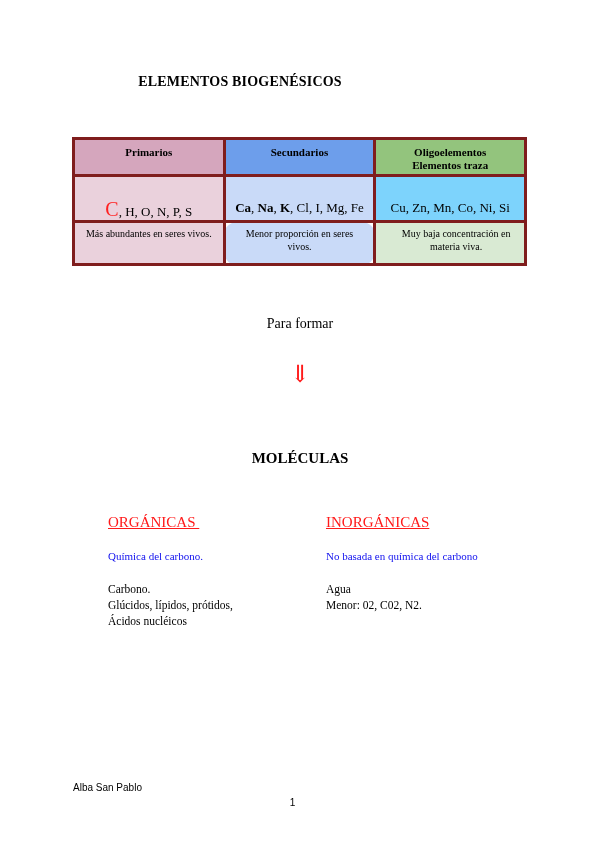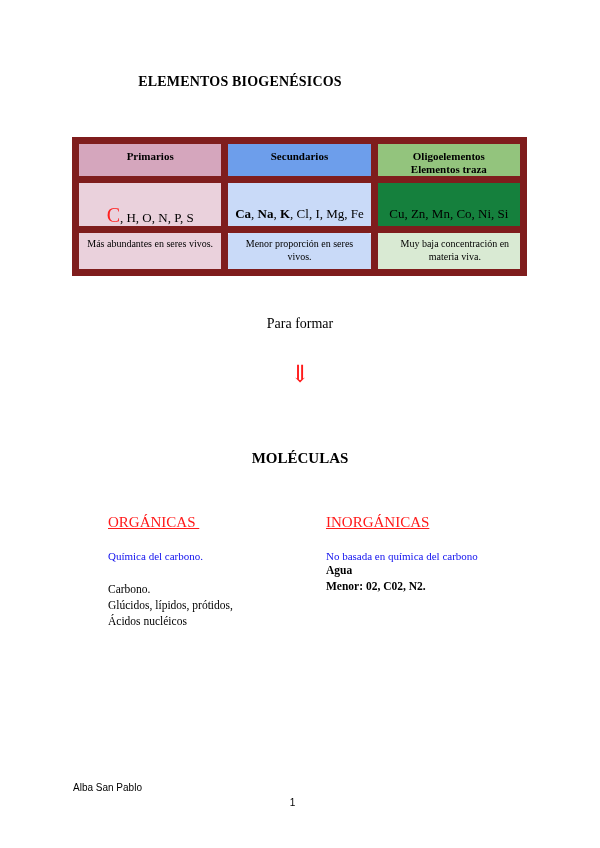--- a/index.html
+++ b/index.html
@@ -27,21 +27,21 @@
 
     table.elements {
       position: absolute;
       left: 72px; top: 137px;
       width: 455px;
       border-collapse: collapse;
       border: 2px solid #222;
       table-layout: fixed;
     }
     table.elements td, table.elements th {
-      border: 7px solid #7f1d1d;
+      border: 3px solid #7f1d1d;
       text-align: center;
       vertical-align: top;
       padding: 0 2px;
     }
     table.elements th {
       font-size: 11px;
       font-weight: bold;
       height: 37px;
       padding-top: 6px;
       box-sizing: border-box;
@@ -132,21 +132,21 @@
       <span>Elementos traza</span>
     </th>
   </tr>
   <tr>
     <td class="elems" style="background:#ead1dc">
       <span class="bigC">C</span><span>, H, O, N, P, S</span>
     </td>
     <td class="elems" style="background:#c9daf8">
       <b>Ca</b>, <b>Na</b>, <b>K</b>, <span>Cl, I, Mg, Fe</span>
     </td>
-    <td class="elems" style="background:#15803d">
+    <td class="elems" style="background:#7dd3fc">
       <span>Cu, Zn, Mn, Co, Ni, Si</span>
     </td>
   </tr>
   <tr>
     <td class="desc" style="background:#ead1dc">Más abundantes en seres vivos.</td>
     <td class="desc" style="background:#c9daf8; padding-left:14px; padding-right:14px;border-radius:13px;">Menor proporción en seres vivos.</td>
     <td class="desc" style="background:#d9ead3; padding-left:12px; padding-right:0;">Muy baja concentración en materia viva.</td>
   </tr>
 </tbody>
   </table>
@@ -162,20 +162,20 @@
   <div class="col-list" style="margin-top:19px;">
     <div>Carbono.</div>
     <div>Glúcidos, lípidos, prótidos,</div>
     <div>Ácidos nucléicos</div>
   </div>
 </div>
 
 <div class="abs" style="left:326px; top:514px;">
   <div class="col-heading">INORGÁNICAS</div>
   <div class="col-sub" style="margin-top:19px;">No basada en química del carbono</div>
-  <div class="col-list" style="font-weight:bold;">
+  <div class="col-list" style="margin-top:19px;">
     <div>Agua</div>
     <div>Menor: 02, C02, N2.</div>
   </div>
 </div>
 
 <div class="abs footer-author">Alba San Pablo</div>
 <div class="abs page-number">1</div>
 
 </body></html>

